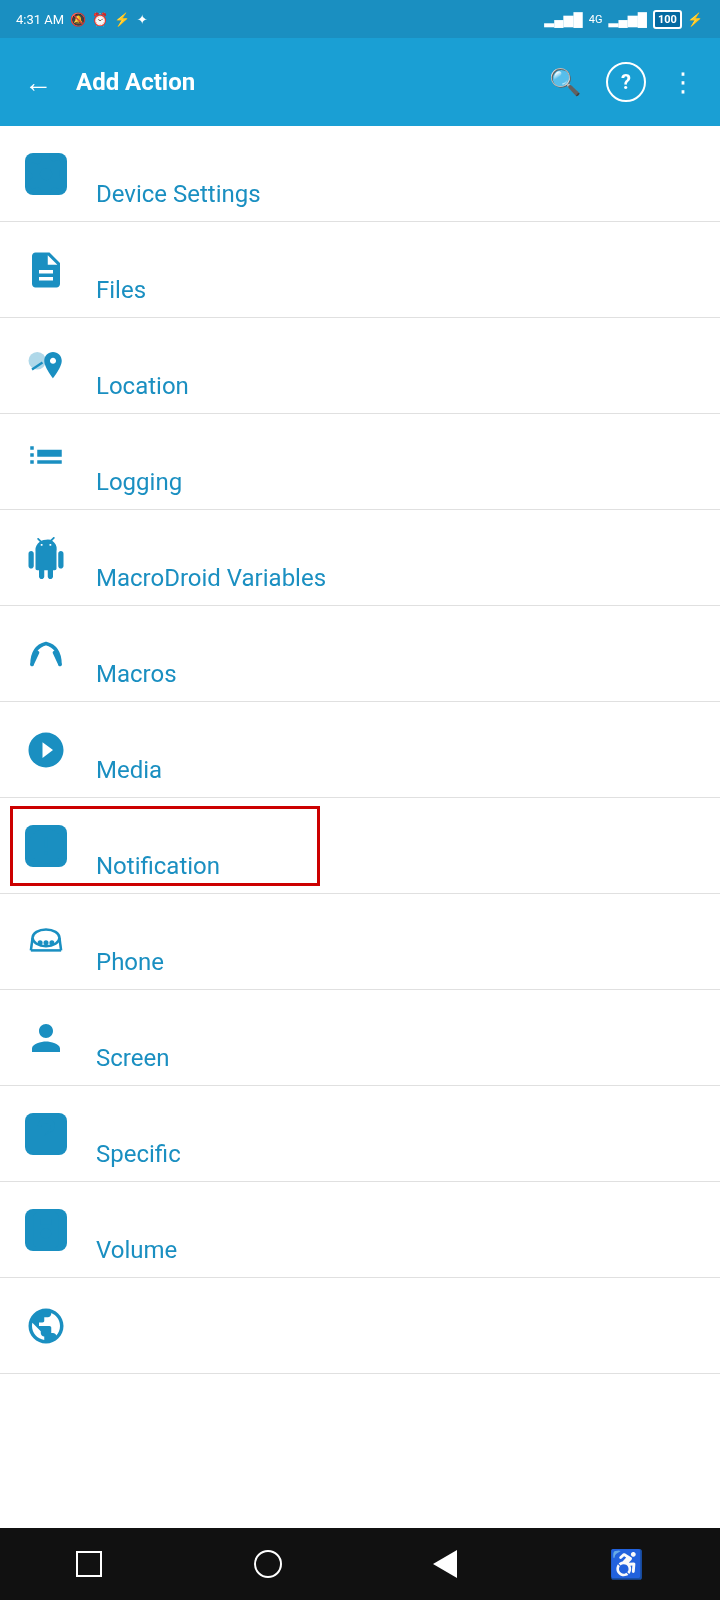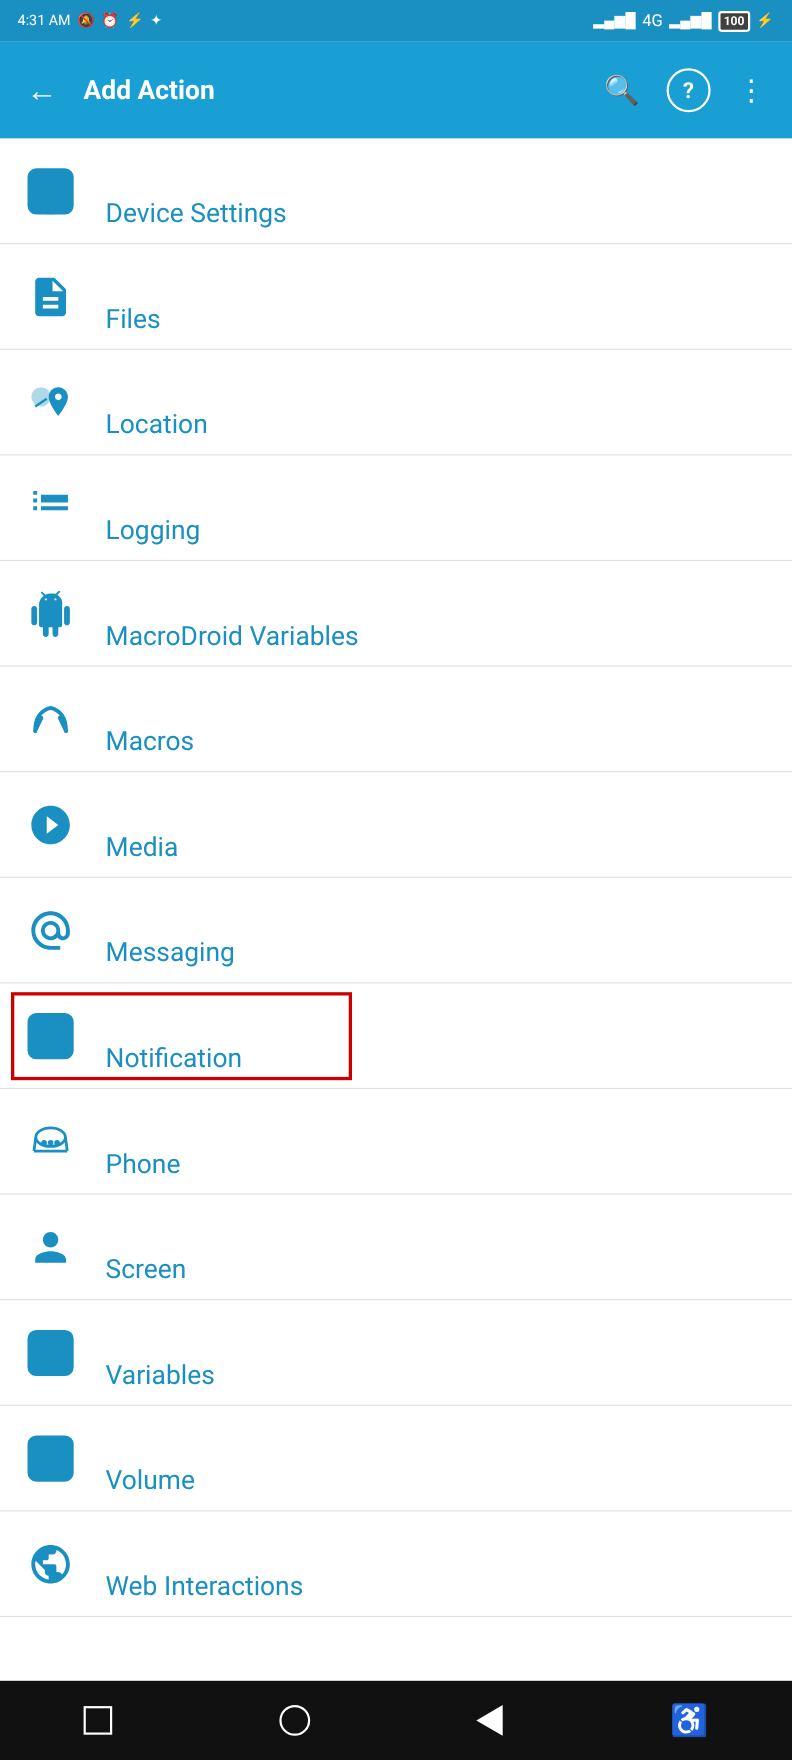--- a/index.html
+++ b/index.html
@@ -34,21 +34,21 @@
       display: flex;
       align-items: center;
       gap: 6px;
     }
     .battery-box {
       border: 2px solid white;
       border-radius: 3px;
       padding: 1px 3px;
       font-size: 11px;
       font-weight: bold;
-      background: #404040;
+      background: #0369a1;
       color: white;
     }
 
     
     .toolbar {
       background: #1a9fd4;
       height: 88px;
       display: flex;
       align-items: center;
       padding: 0 16px;
@@ -195,21 +195,21 @@
 <div class="status-bar">
   <div class="status-left">
     <span>4:31 AM</span>
     <span>🔕</span>
     <span>⏰</span>
     <span>⚡</span>
     <span>✦</span>
   </div>
   <div class="status-right">
     <span>▂▄▆█</span>
-    <span style="font-size:15px;">4G</span>
+    <span style="font-size:11px;">4G</span>
     <span>▂▄▆█</span>
     <span class="battery-box">
       <span>100</span>
     </span>
     <span>⚡</span>
   </div>
 </div>
 
 <div class="toolbar">
   <span class="toolbar-back">←</span>
@@ -283,29 +283,20 @@
     <span class="item-label">Macros</span>
   </div>
     <div class="list-item">
 
     <div class="item-icon">
         <svg viewBox="0 0 24 24" width="42" height="42" fill="#1a8fc1">
         <path d="M12 2C6.48 2 2 6.48 2 12s4.48 10 10 10 10-4.48 10-10S17.52 2 12 2zm-2 14.5v-9l6 4.5-6 4.5z"></path>
       </svg>
       </div>
     <span class="item-label">Media</span>
-  </div>
-    <div class="list-item">
-
-    <div class="item-icon">
-        <svg viewBox="0 0 24 24" width="42" height="42" fill="#1a8fc1">
-        <path d="M12 2C6.48 2 2 6.48 2 12s4.48 10 10 10h5v-2h-5c-4.34 0-8-3.66-8-8s3.66-8 8-8 8 3.66 8 8v1.43c0 .79-.71 1.57-1.5 1.57s-1.5-.78-1.5-1.57V12c0-2.76-2.24-5-5-5s-5 2.24-5 5 2.24 5 5 5c1.38 0 2.64-.56 3.54-1.47.65.89 1.77 1.47 2.96 1.47 1.97 0 3.5-1.6 3.5-3.57V12c0-5.52-4.48-10-10-10zm0 13c-1.66 0-3-1.34-3-3s1.34-3 3-3 3 1.34 3 3-1.34 3-3 3z"></path>
-      </svg>
-      </div>
-    <span class="item-label">Messaging</span>
   </div>
     <div class="list-item highlighted">
     <div class="highlight-box"></div>
     <div class="item-icon">
         <div class="icon-square-rounded" style="background:#1a8fc1;">
         <svg viewBox="0 0 24 24" width="26" height="26" fill="white">
           <path d="M12 2C6.48 2 2 6.48 2 12s4.48 10 10 10 10-4.48 10-10S17.52 2 12 2zm1 15h-2v-2h2v2zm0-4h-2V7h2v6z"></path>
         </svg>
       </div>
       </div>
@@ -338,41 +329,40 @@
   </div>
     <div class="list-item">
 
     <div class="item-icon">
         <div class="icon-square-rounded" style="background:#1a8fc1;">
         <svg viewBox="0 0 24 24" width="26" height="26" fill="white">
           <path d="M11.07 12.85c.77-1.39 2.25-2.21 3.11-3.44.91-1.29.4-3.7-2.18-3.7-1.69 0-2.52 1.28-2.87 2.34L7.1 7.05C7.83 4.81 9.72 3 12.03 3c2.51 0 3.87 1.12 4.51 2.31.55 1.05.87 3.02-.49 4.71-.映 1.5-2.65 2.28-2.65 2.28V13h-2l-.33-2.15zM13 17h-2v-2h2v2z"></path>
         </svg>
       </div>
       </div>
-    <span class="item-label">Variables</span>
+    <span class="item-label">Specific</span>
   </div>
     <div class="list-item">
 
     <div class="item-icon">
         <div class="icon-square-rounded" style="background:#1a8fc1;">
         <svg viewBox="0 0 24 24" width="26" height="26" fill="white">
           <path d="M17 2H7c-1.1 0-2 .9-2 2v16c0 1.1.9 2 2 2h10c1.1 0 2-.9 2-2V4c0-1.1-.9-2-2-2zm-5 15c-1.66 0-3-1.34-3-3s1.34-3 3-3 3 1.34 3 3-1.34 3-3 3zm3-8H9V6h6v3z"></path>
         </svg>
       </div>
       </div>
     <span class="item-label">Volume</span>
   </div>
     <div class="list-item">
 
     <div class="item-icon">
         <svg viewBox="0 0 24 24" width="42" height="42" fill="#1a8fc1">
         <path d="M12 2C6.48 2 2 6.48 2 12s4.48 10 10 10 10-4.48 10-10S17.52 2 12 2zm-1 17.93c-3.95-.49-7-3.85-7-7.93 0-.62.08-1.21.21-1.79L9 15v1c0 1.1.9 2 2 2v1.93zm6.9-2.54c-.26-.81-1-1.39-1.9-1.39h-1v-3c0-.55-.45-1-1-1H8v-2h2c.55 0 1-.45 1-1V7h2c1.1 0 2-.9 2-2v-.41c2.93 1.19 5 4.06 5 7.41 0 2.08-.8 3.97-2.1 5.39z"></path>
       </svg>
       </div>
-    <span class="item-label">Web Interactions</span>
   </div>
   </div>
 
 <div class="bottom-nav">
   <div class="nav-btn">
     <div class="nav-square"></div>
   </div>
   <div class="nav-btn">
     <div class="nav-circle"></div>
   </div>

